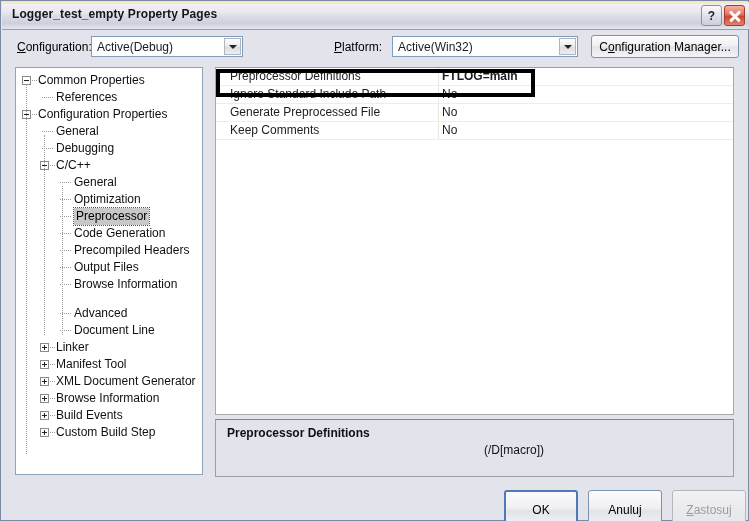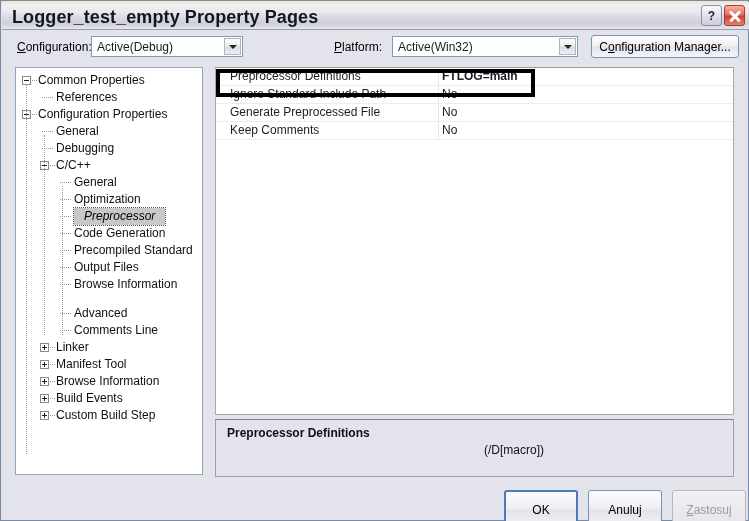--- a/index.html
+++ b/index.html
@@ -22,21 +22,21 @@
     background:linear-gradient(to bottom,#f2f2f6 0%,#e8e8ef 38%,#dcdce6 52%,#cfcfdc 80%,#e6e6ee 100%);
     border-bottom:1px solid #9a9ab0;
     box-sizing:border-box;
   }
   .titlebar:before{
     content:"";position:absolute;left:0;top:0;width:100%;height:2px;
     background:#f7e9c8;
   }
   .title-text{
     position:absolute;left:10px;top:5px;
-    font-size:18px;font-weight:bold;color:#13161c;
+    font-size:12px;font-weight:bold;color:#13161c;
     letter-spacing:0.1px;
     white-space:nowrap;
   }
   .tb-buttons{position:absolute;right:4px;top:3px;display:flex;gap:2px;}
   .tb-btn{
     width:21px;height:21px;box-sizing:border-box;
     border:1px solid #8d8da5;border-radius:3px;
     display:flex;align-items:center;justify-content:center;
     font-size:12px;font-weight:bold;line-height:1;
   }
@@ -90,22 +90,21 @@
     position:absolute;left:14px;top:66px;width:188px;height:408px;
     box-sizing:border-box;
     background:#fff;border:1px solid #8fa4bd;
     overflow:hidden;
   }
   .tnode{position:relative;height:17px;line-height:17px;font-size:12px;white-space:nowrap;color:#101014;}
   .tnode .tlabel{position:absolute;top:0;}
   .tnode .tlabel.sel{
     background:#c8c8c8;color:#000;
     outline:1px dotted #555;
-    padding:0 10px;
-    font-style:italic;
+    padding:0 2px;
   }
   .exbox{
     position:absolute;top:4px;width:9px;height:9px;box-sizing:border-box;
     border:1px solid #8a8a8a;background:#fff;
   }
   .exbox .h{position:absolute;left:1px;top:3px;width:5px;height:1px;background:#222;}
   .exbox .v{position:absolute;left:3px;top:1px;width:1px;height:5px;background:#222;}
   .vline{position:absolute;width:1px;border-left:1px dotted #9a9a9a;}
   .hline{position:absolute;height:1px;border-top:1px dotted #9a9a9a;}
 
@@ -234,53 +233,61 @@
       <div class="tnode" style="margin-top: 0px;">
         <span class="hline" style="left: 44px; top: 8px; width: 11px;"></span>
         <span class="tlabel sel" style="left: 58px;">Preprocessor</span>
       </div>
       <div class="tnode" style="margin-top: 0px;">
         <span class="hline" style="left: 44px; top: 8px; width: 11px;"></span>
         <span class="tlabel" style="left: 58px;">Code Generation</span>
       </div>
       <div class="tnode" style="margin-top: 0px;">
         <span class="hline" style="left: 44px; top: 8px; width: 11px;"></span>
-        <span class="tlabel" style="left: 58px;">Precompiled Standard</span>
+        <span class="tlabel" style="left: 58px;">Precompiled Headers</span>
       </div>
       <div class="tnode" style="margin-top: 0px;">
         <span class="hline" style="left: 44px; top: 8px; width: 11px;"></span>
         <span class="tlabel" style="left: 58px;">Output Files</span>
       </div>
       <div class="tnode" style="margin-top: 0px;">
         <span class="hline" style="left: 44px; top: 8px; width: 11px;"></span>
         <span class="tlabel" style="left: 58px;">Browse Information</span>
       </div>
       <div class="tnode" style="margin-top: 12px;">
         <span class="hline" style="left: 44px; top: 8px; width: 11px;"></span>
         <span class="tlabel" style="left: 58px;">Advanced</span>
       </div>
       <div class="tnode" style="margin-top: 0px;">
         <span class="hline" style="left: 44px; top: 8px; width: 11px;"></span>
-        <span class="tlabel" style="left: 58px;">Comments Line</span>
+        <span class="tlabel" style="left: 58px;">Document Line</span>
       </div>
       <div class="tnode" style="margin-top: 0px;">
         <span class="exbox" style="left: 24px;">
           <span class="h"></span>
           <span class="v"></span>
         </span>
         <span class="hline" style="left: 34px; top: 8px; width: 5px;"></span>
         <span class="tlabel" style="left: 40px;">Linker</span>
       </div>
       <div class="tnode" style="margin-top: 0px; padding-left: 32px;">
         <span class="exbox" style="left: 24px;">
           <span class="h"></span>
           <span class="v"></span>
         </span>
         <span class="hline" style="left: 34px; top: 8px; width: 5px;"></span>
         <span class="tlabel" style="left: 40px;">Manifest Tool</span>
+      </div>
+      <div class="tnode" style="margin-top: 0px;">
+        <span class="exbox" style="left: 24px;">
+          <span class="h"></span>
+          <span class="v"></span>
+        </span>
+        <span class="hline" style="left: 34px; top: 8px; width: 5px;"></span>
+        <span class="tlabel" style="left: 40px;">XML Document Generator</span>
       </div>
       <div class="tnode" style="margin-top: 0px;">
         <span class="exbox" style="left: 24px;">
           <span class="h"></span>
           <span class="v"></span>
         </span>
         <span class="hline" style="left: 34px; top: 8px; width: 5px;"></span>
         <span class="tlabel" style="left: 40px;">Browse Information</span>
       </div>
       <div class="tnode" style="margin-top: 0px;">

